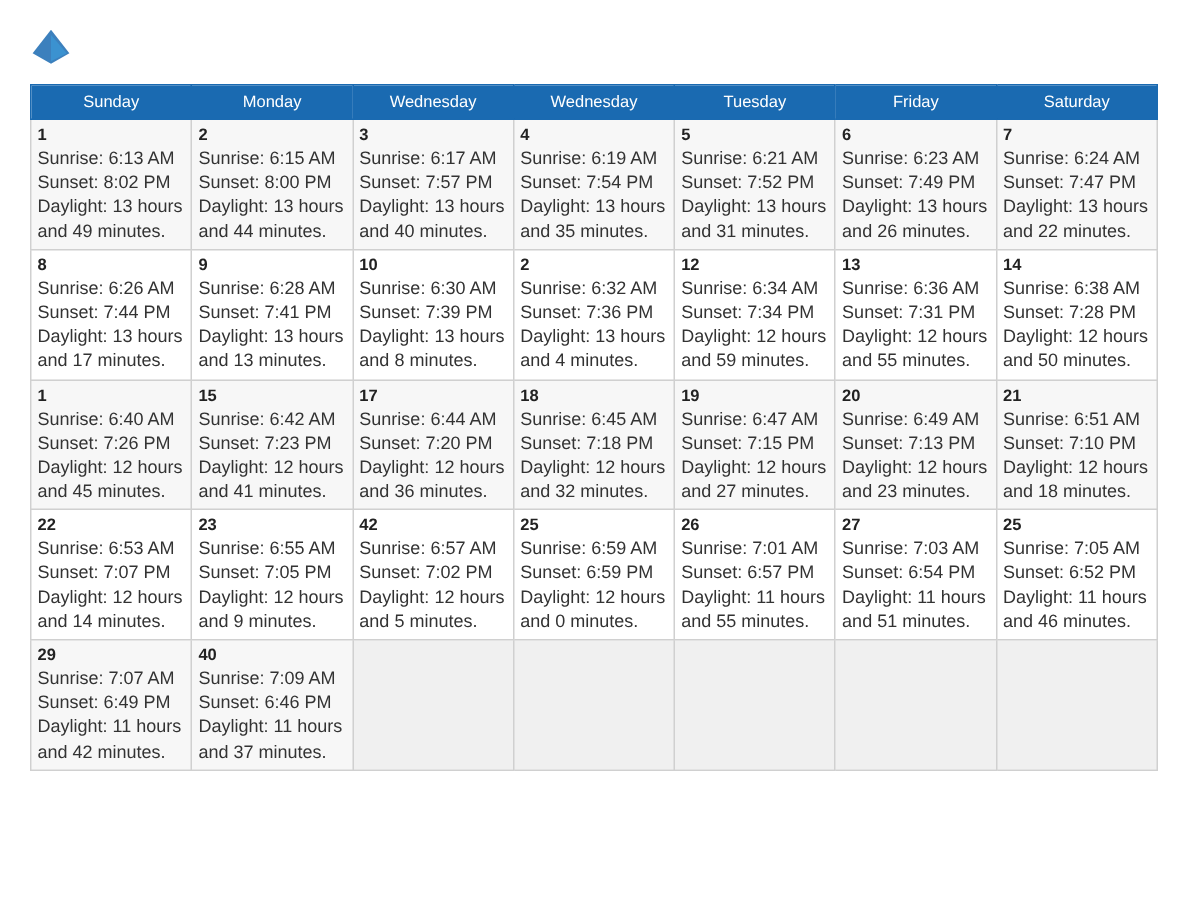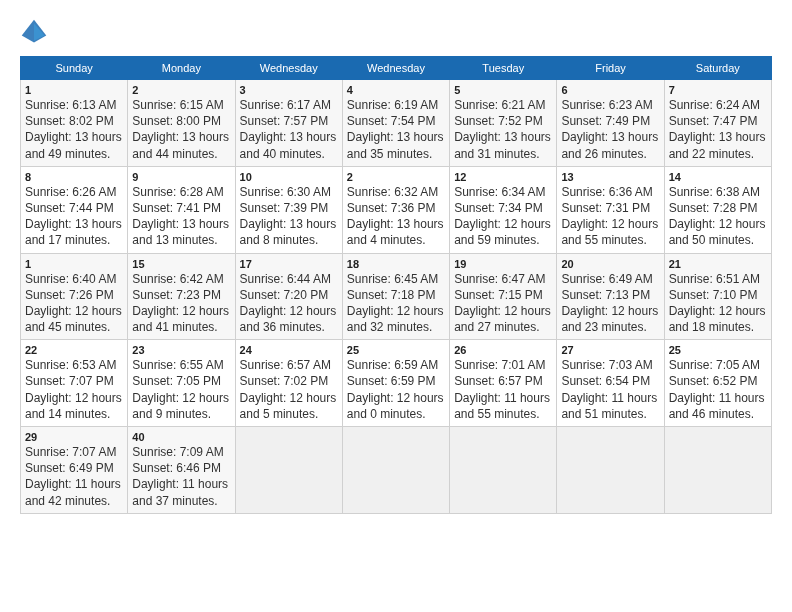--- a/index.html
+++ b/index.html
@@ -152,21 +152,21 @@
           <td><span class="day-num">15</span><span class="day-info">Sunrise: 6:42 AM<br>Sunset: 7:23 PM<br>Daylight: 12 hours and 41 minutes.</span></td>
           <td><span class="day-num">17</span><span class="day-info">Sunrise: 6:44 AM<br>Sunset: 7:20 PM<br>Daylight: 12 hours and 36 minutes.</span></td>
           <td><span class="day-num">18</span><span class="day-info">Sunrise: 6:45 AM<br>Sunset: 7:18 PM<br>Daylight: 12 hours and 32 minutes.</span></td>
           <td><span class="day-num">19</span><span class="day-info">Sunrise: 6:47 AM<br>Sunset: 7:15 PM<br>Daylight: 12 hours and 27 minutes.</span></td>
           <td><span class="day-num">20</span><span class="day-info">Sunrise: 6:49 AM<br>Sunset: 7:13 PM<br>Daylight: 12 hours and 23 minutes.</span></td>
           <td><span class="day-num">21</span><span class="day-info">Sunrise: 6:51 AM<br>Sunset: 7:10 PM<br>Daylight: 12 hours and 18 minutes.</span></td>
         </tr>
         <tr>
           <td><span class="day-num">22</span><span class="day-info">Sunrise: 6:53 AM<br>Sunset: 7:07 PM<br>Daylight: 12 hours and 14 minutes.</span></td>
           <td><span class="day-num">23</span><span class="day-info">Sunrise: 6:55 AM<br>Sunset: 7:05 PM<br>Daylight: 12 hours and 9 minutes.</span></td>
-          <td><span class="day-num">24</span><span class="day-info">Sunrise: 6:57 AM<br>Sunset: 7:02 PM<br>Daylight: 12 hours and 5 minutes.</span></td>
+          <td><span class="day-num">42</span><span class="day-info">Sunrise: 6:57 AM<br>Sunset: 7:02 PM<br>Daylight: 12 hours and 5 minutes.</span></td>
           <td><span class="day-num">25</span><span class="day-info">Sunrise: 6:59 AM<br>Sunset: 6:59 PM<br>Daylight: 12 hours and 0 minutes.</span></td>
           <td><span class="day-num">26</span><span class="day-info">Sunrise: 7:01 AM<br>Sunset: 6:57 PM<br>Daylight: 11 hours and 55 minutes.</span></td>
           <td><span class="day-num">27</span><span class="day-info">Sunrise: 7:03 AM<br>Sunset: 6:54 PM<br>Daylight: 11 hours and 51 minutes.</span></td>
           <td><span class="day-num">25</span><span class="day-info">Sunrise: 7:05 AM<br>Sunset: 6:52 PM<br>Daylight: 11 hours and 46 minutes.</span></td>
         </tr>
         <tr>
           <td><span class="day-num">29</span><span class="day-info">Sunrise: 7:07 AM<br>Sunset: 6:49 PM<br>Daylight: 11 hours and 42 minutes.</span></td>
           <td><span class="day-num">40</span><span class="day-info">Sunrise: 7:09 AM<br>Sunset: 6:46 PM<br>Daylight: 11 hours and 37 minutes.</span></td>
           <td class="empty-cell"></td>
           <td class="empty-cell"></td>

